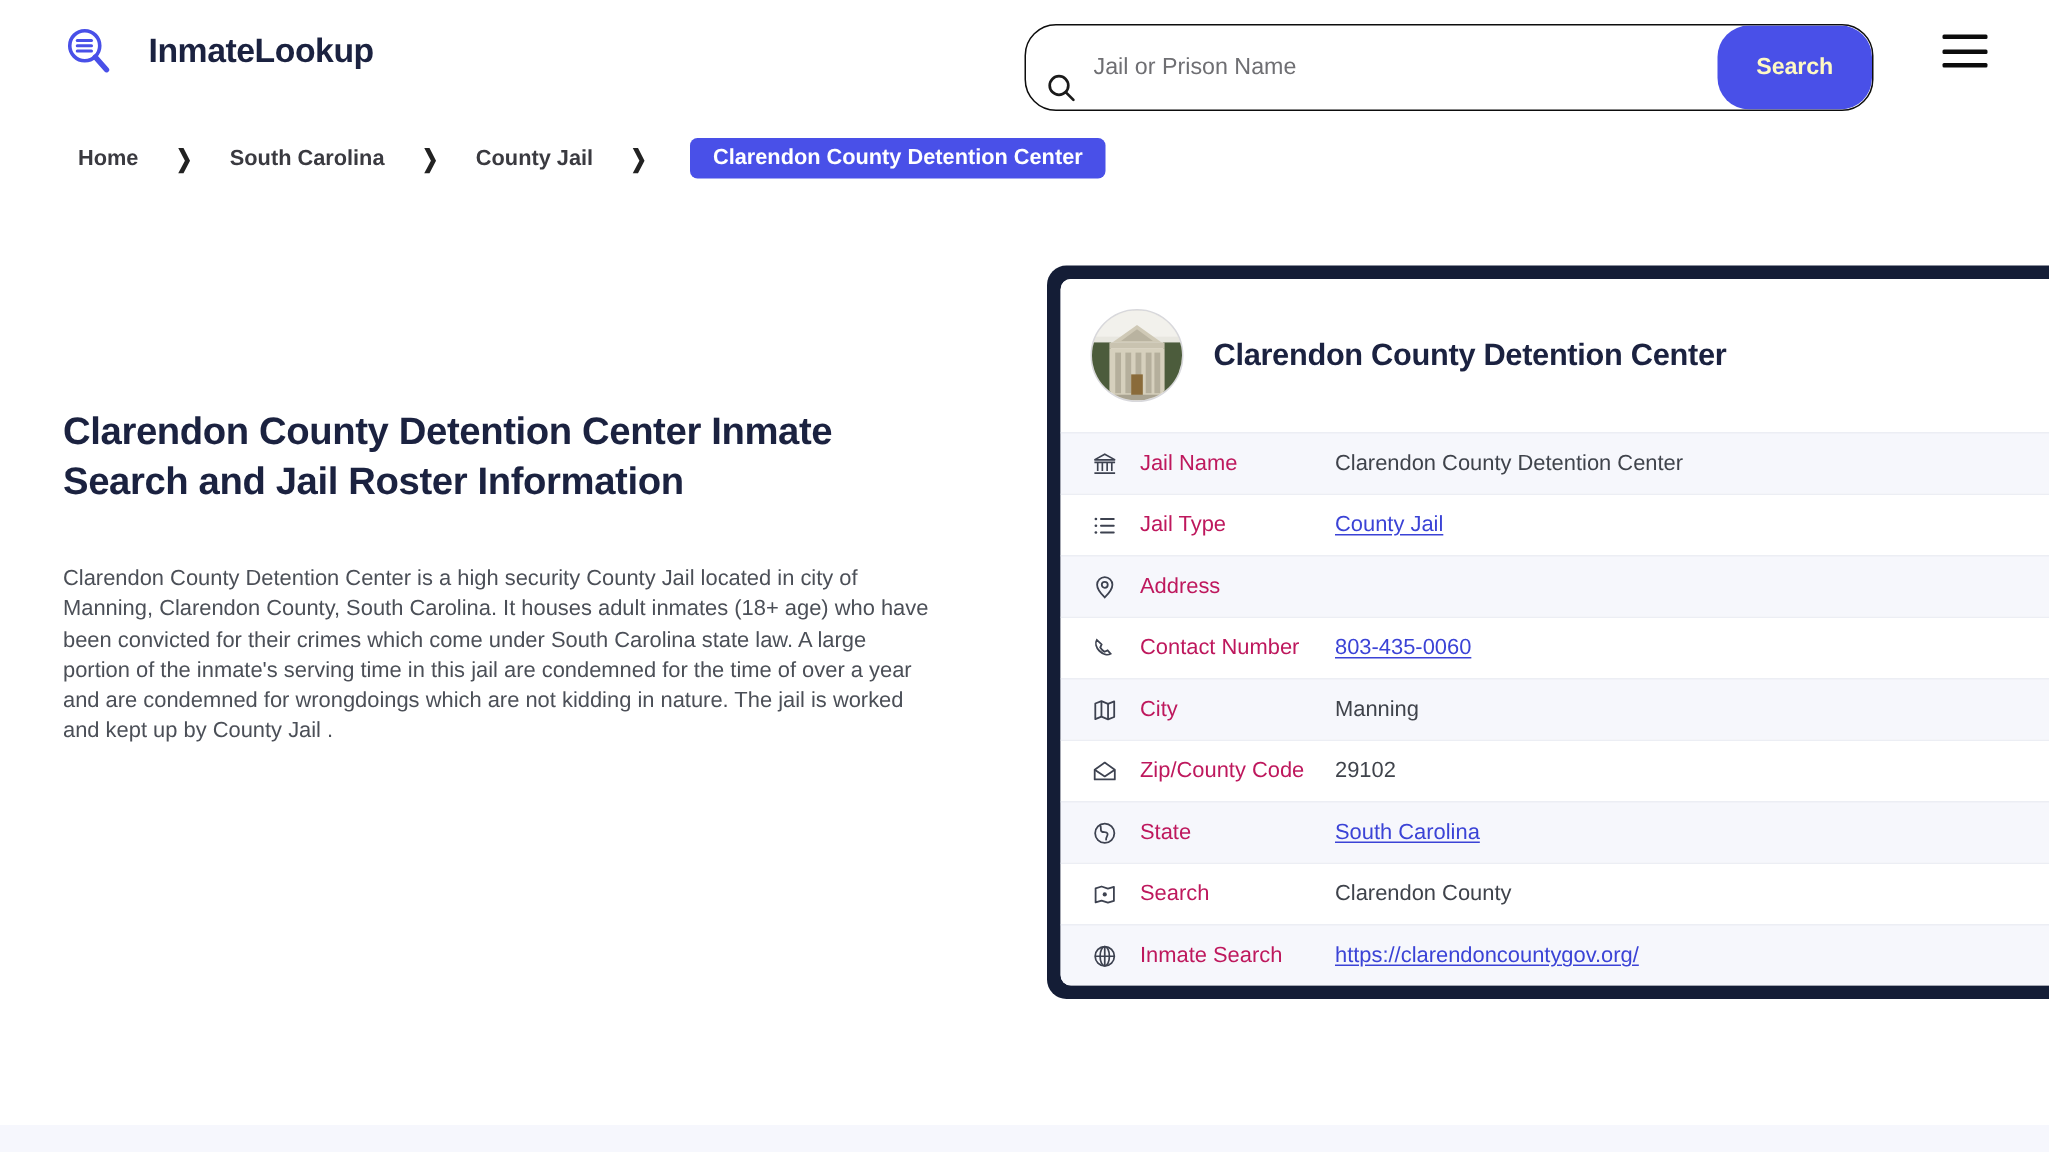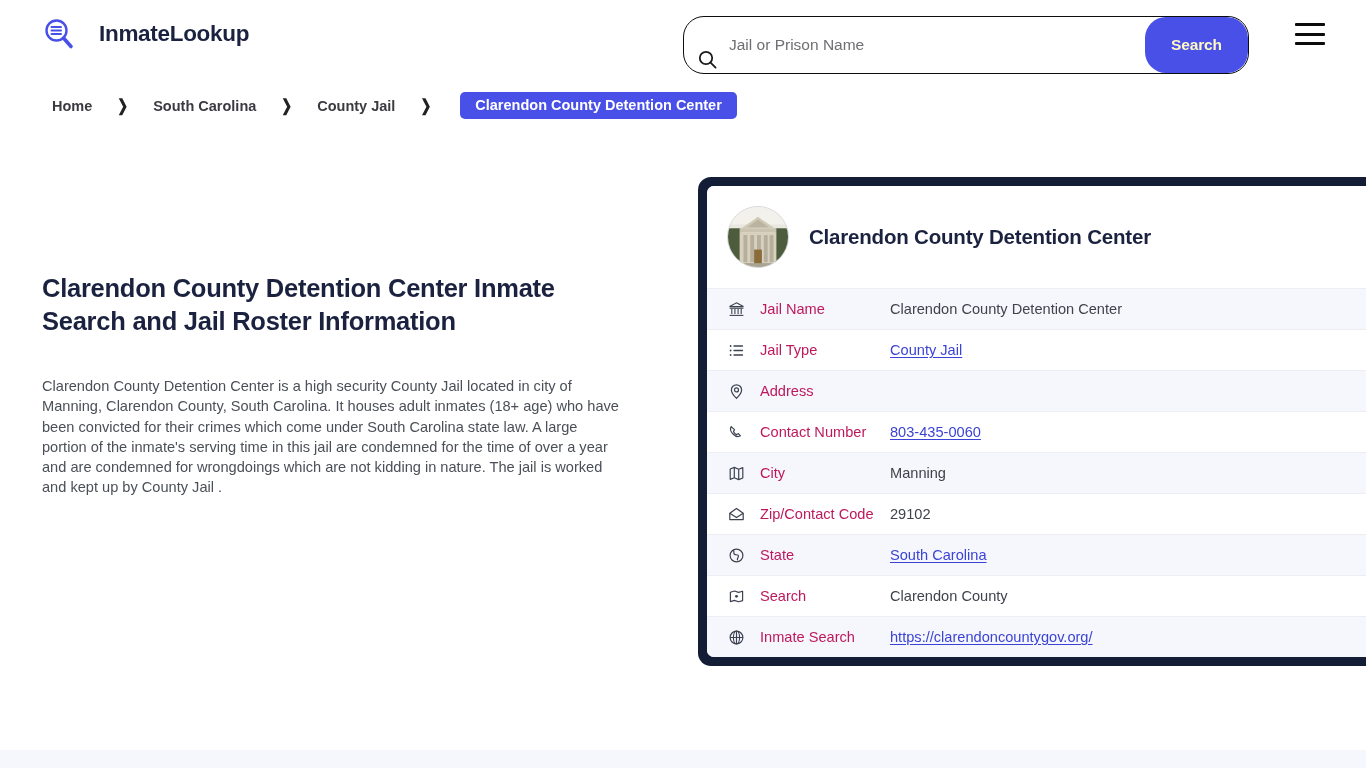--- a/index.html
+++ b/index.html
@@ -359,21 +359,21 @@
       <span class="row-value">Manning</span>
     </div>
 
     <div class="info-row">
       <span class="row-icon">
         <svg width="17" height="17" viewBox="0 0 17 17" fill="none" stroke="#3d4250" stroke-width="1.2" stroke-linejoin="round">
           <path d="M1.8 7.2 L8.5 2.4 L15.2 7.2 L15.2 13.6 L1.8 13.6 Z"></path>
           <path d="M1.8 7.2 L8.5 11.6 L15.2 7.2"></path>
         </svg>
       </span>
-      <span class="row-label">Zip/Contact Code</span>
+      <span class="row-label">Zip/County Code</span>
       <span class="row-value">29102</span>
     </div>
 
     <div class="info-row alt">
       <span class="row-icon">
         <svg width="17" height="17" viewBox="0 0 17 17" fill="none" stroke="#3d4250" stroke-width="1.2">
           <circle cx="8.5" cy="8.5" r="6.4"></circle>
           <path d="M5.4 3.2 C6.6 4.8 5.2 6.3 6.4 7.3 C7.6 8.3 9.6 7.1 10.3 8.6 C11 10.1 9 11.2 9.4 12.8" stroke-linecap="round"></path>
         </svg>
       </span>

